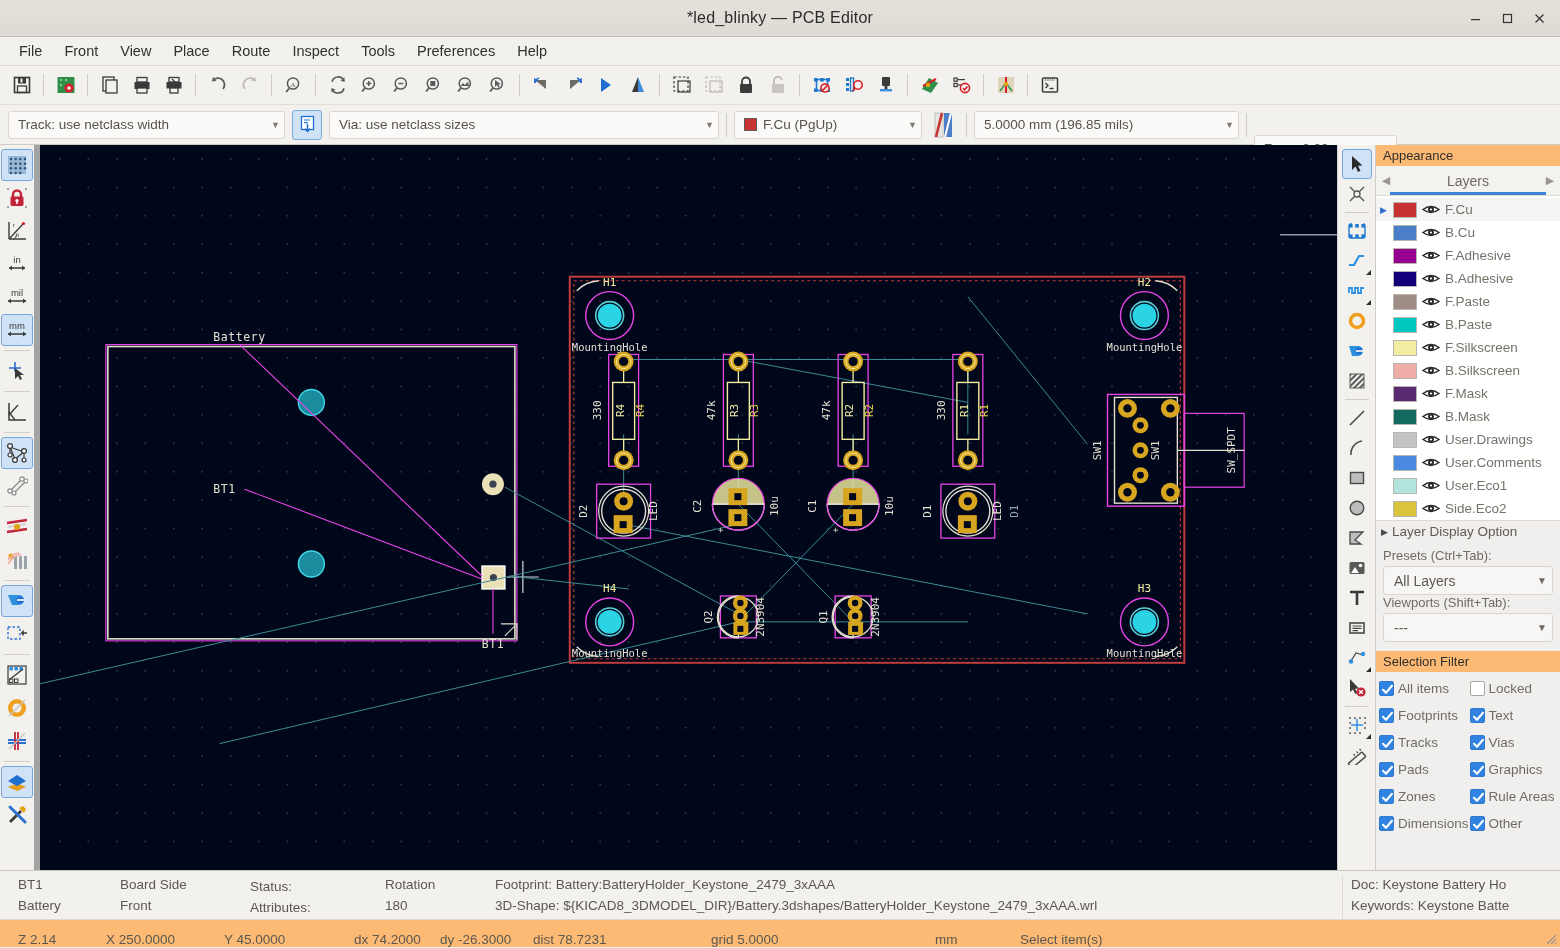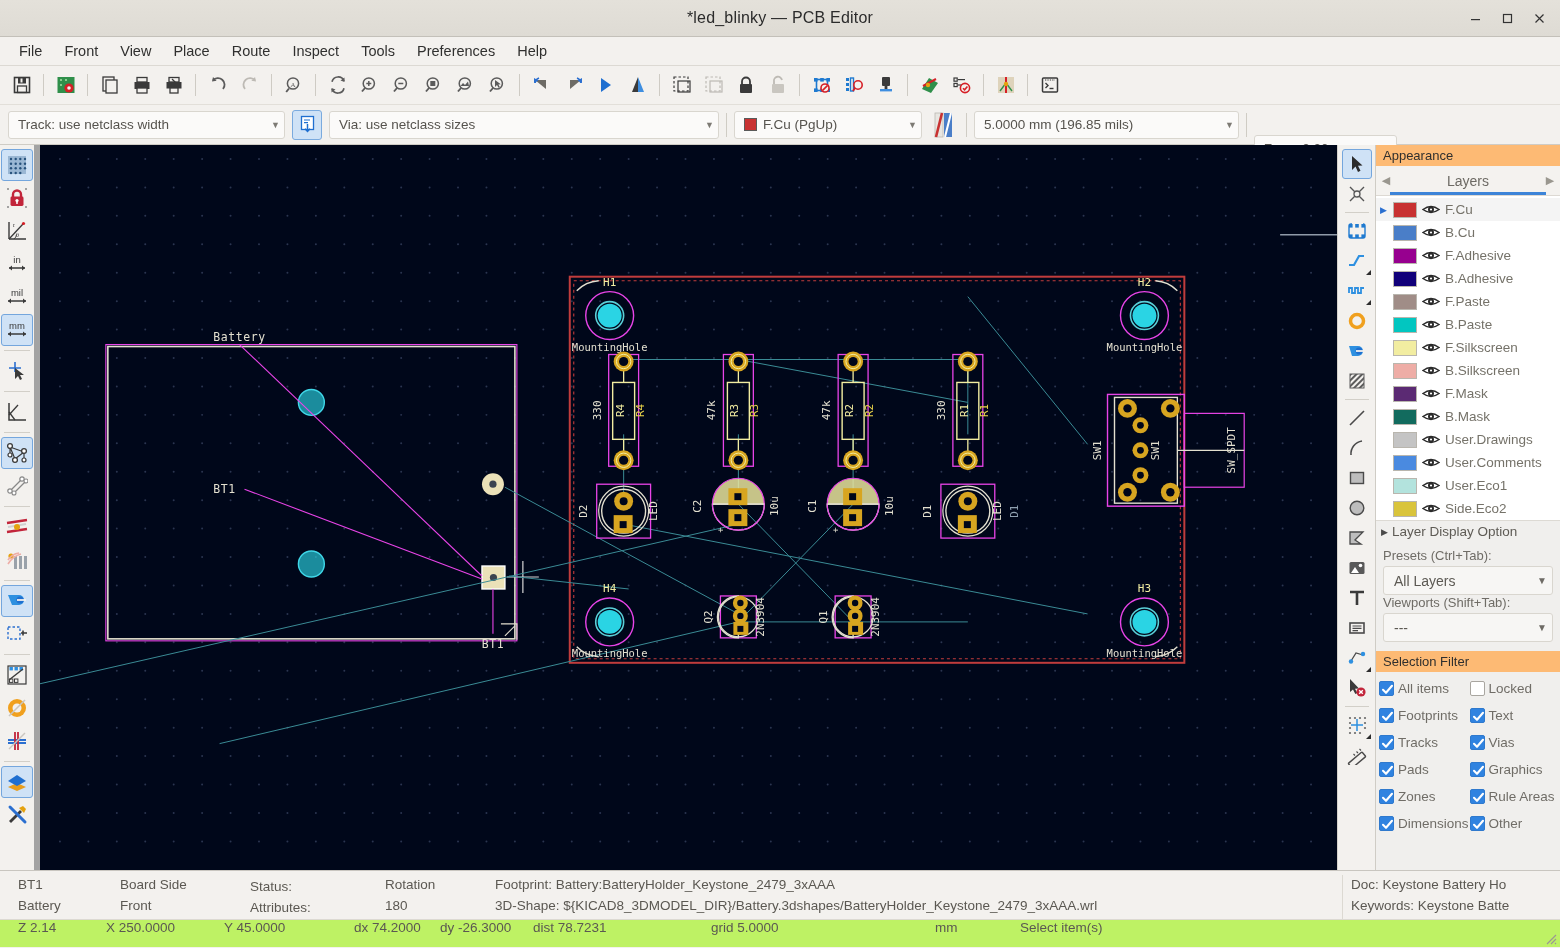--- a/index.html
+++ b/index.html
@@ -120,22 +120,22 @@
        background:#3083e0; border:1px solid #2f79cd;}
   .cb.off{ background:#ffffff; border:1px solid #a9a6a0;}
   .cb svg{ position:absolute; left:1px; top:1px;}
 
   
   .status{ position:absolute; left:0;right:0;bottom:0; height:78px;
            background:#f3f1ee; border-top:1px solid #c9c6c0; font-size:13.5px; color:#5b5852;}
   .strow1{ display:flex; height:48px; padding:4px 0 0 0; position:relative;}
   .scol{ display:flex; flex-direction:column; gap:2px;}
   .sline{ line-height:19px; white-space:nowrap;}
-  .strow2{ height:28px; border-top:1px solid #dcd9d2; background:#bef264;
-           display:flex; align-items:flex-start; position:relative;}
+  .strow2{ height:28px; border-top:1px solid #dcd9d2; background:#fdba74;
+           display:flex; align-items:flex-end; position:relative;}
   .grip{ position:absolute; right:3px; bottom:2px; width:14px;height:14px;}
 </style>
 </head>
 <body>
 
 <div class="app">
 
   <div class="titlebar">
     <div class="title">*led_blinky — PCB Editor</div>
     <div class="winbtns">

